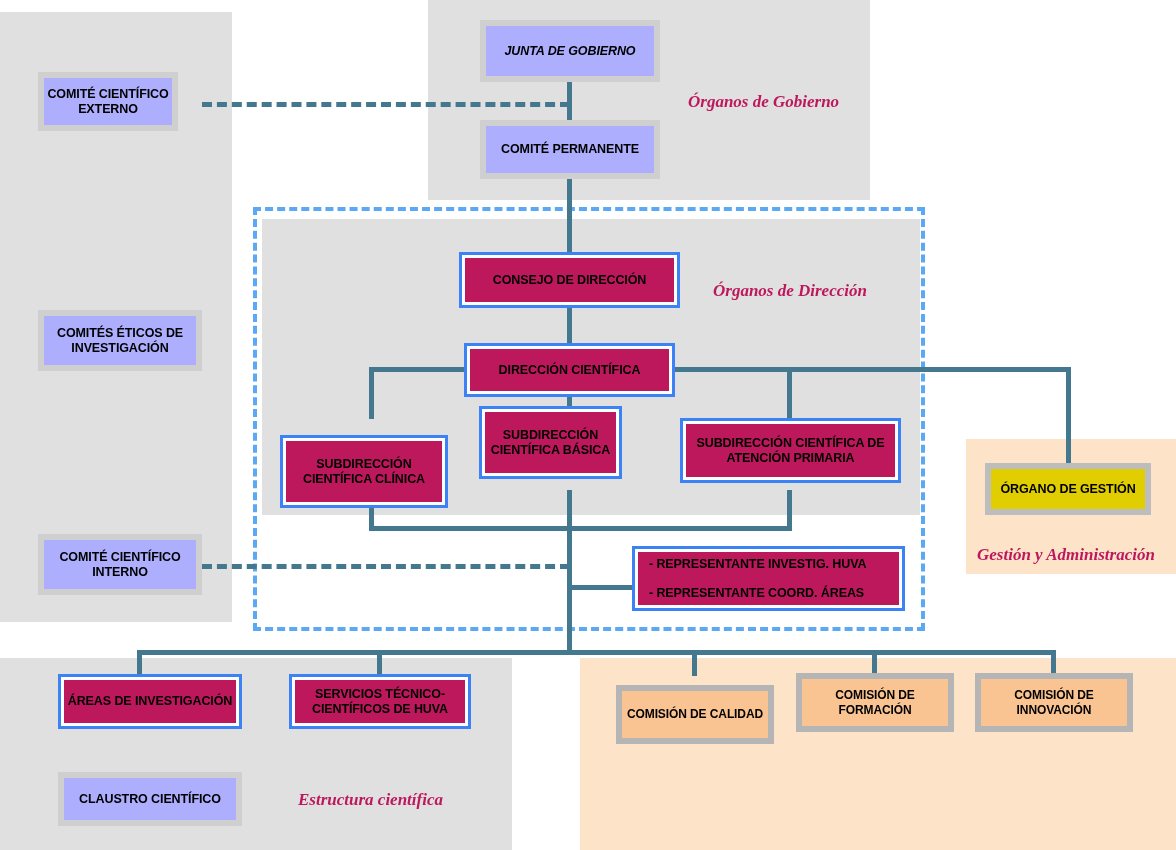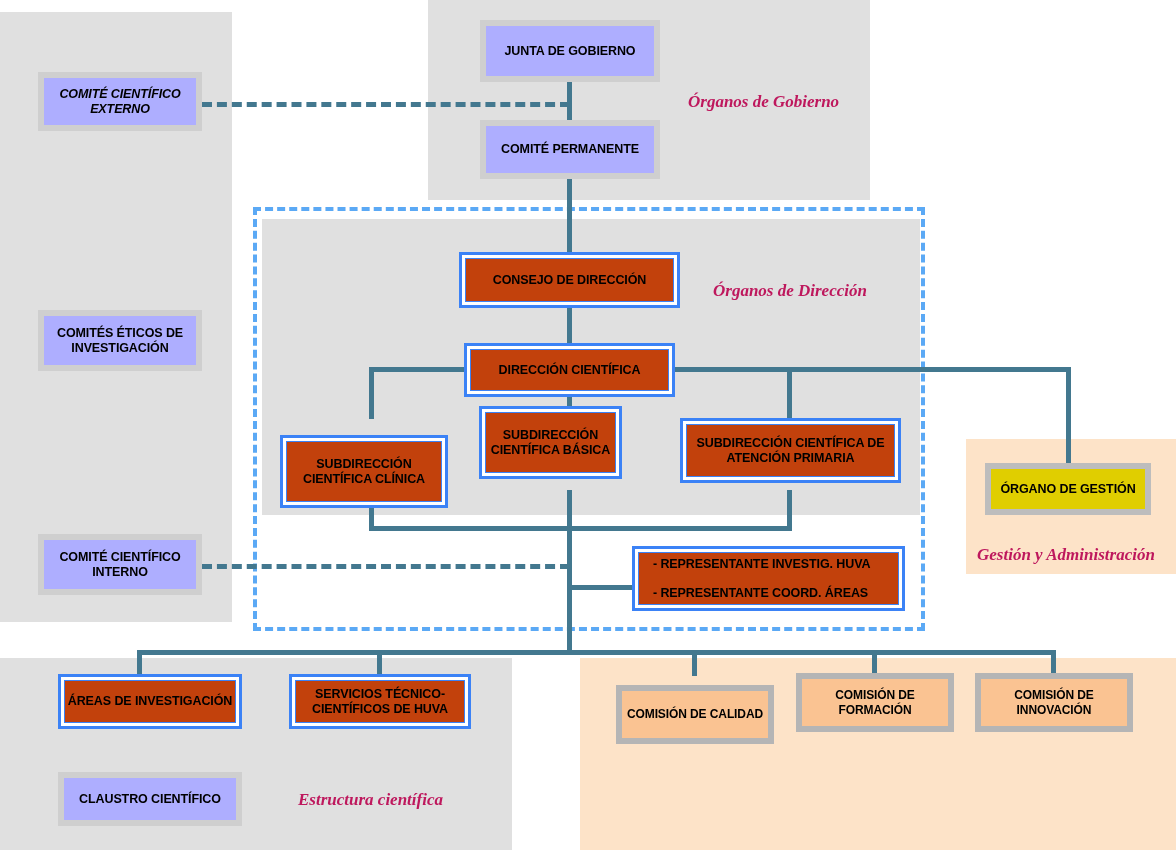--- a/index.html
+++ b/index.html
@@ -54,22 +54,22 @@
   }
 
   
   .node-purple{
     background:#aeaeff;
     border:6px solid #cfcfcf;
     font-size:12.5px;
   }
   
   .node-blue{
-    background:#c2410c;
-    border:7px solid #3b82f6;
+    background:#be185d;
+    border:3px solid #3b82f6;
     outline:3px solid #ffffff;
     outline-offset:-6px;
     font-size:12.5px;
   }
   
   .node-orange{
     background:#fac392;
     border:6px solid #b5b5b5;
     font-size:12px;
   }
@@ -146,29 +146,29 @@
   <div class="line line-h" style="left:137px;top:650px;width:919px;"></div>
   <div class="line line-v" style="left:137px;top:650px;height:26px;"></div>
   <div class="line line-v" style="left:377px;top:650px;height:26px;"></div>
   <div class="line line-v" style="left:692px;top:650px;height:26px;"></div>
   <div class="line line-v" style="left:872px;top:650px;height:26px;"></div>
   <div class="line line-v" style="left:1051px;top:650px;height:26px;"></div>
 
   <div class="dline" style="left:202px;top:102px;width:368px;"></div>
   <div class="dline" style="left:202px;top:564px;width:368px;"></div>
 
-  <div class="node node-purple" style="left:480px;top:20px;width:180px;height:62px;">
+  <div class="node node-purple" style="left:480px;top:20px;width:180px;height:62px;font-style:italic;">
     <span>JUNTA DE GOBIERNO</span>
   </div>
 
   <div class="node node-purple" style="left:480px;top:120px;width:180px;height:59px;">
     <span>COMITÉ PERMANENTE</span>
   </div>
 
-  <div class="node node-purple" style="left:38px;top:72px;width:164px;height:59px;font-style:italic;">
+  <div class="node node-purple" style="left:38px;top:72px;width:140px;height:59px;">
     <span>COMITÉ CIENTÍFICO EXTERNO</span>
   </div>
 
   <div class="node node-purple" style="left:38px;top:310px;width:164px;height:61px;">
     <span>COMITÉS ÉTICOS DE INVESTIGACIÓN</span>
   </div>
 
   <div class="node node-purple" style="left:38px;top:534px;width:164px;height:61px;">
     <span>COMITÉ CIENTÍFICO INTERNO</span>
   </div>

